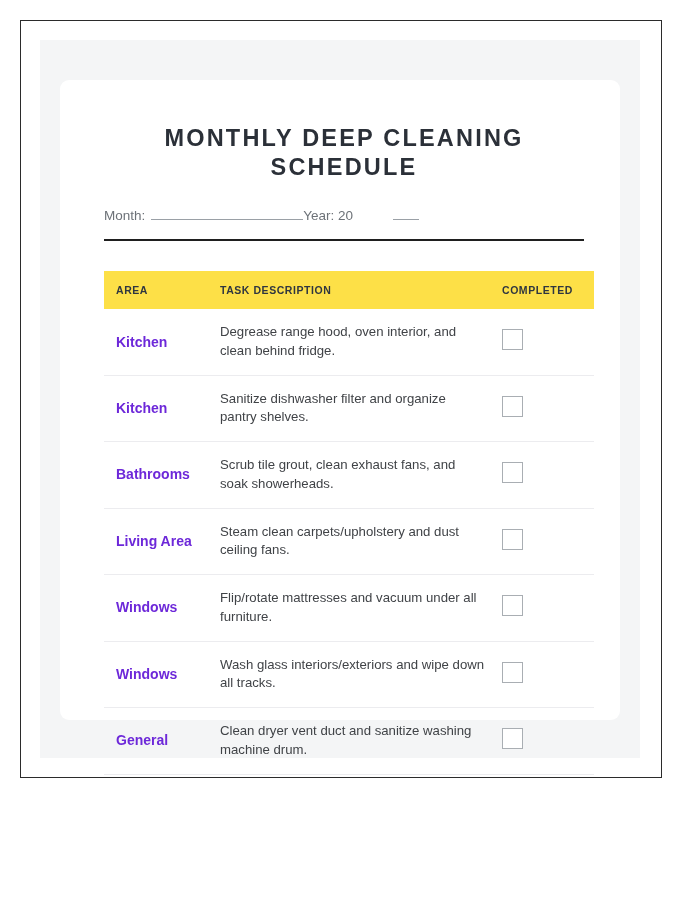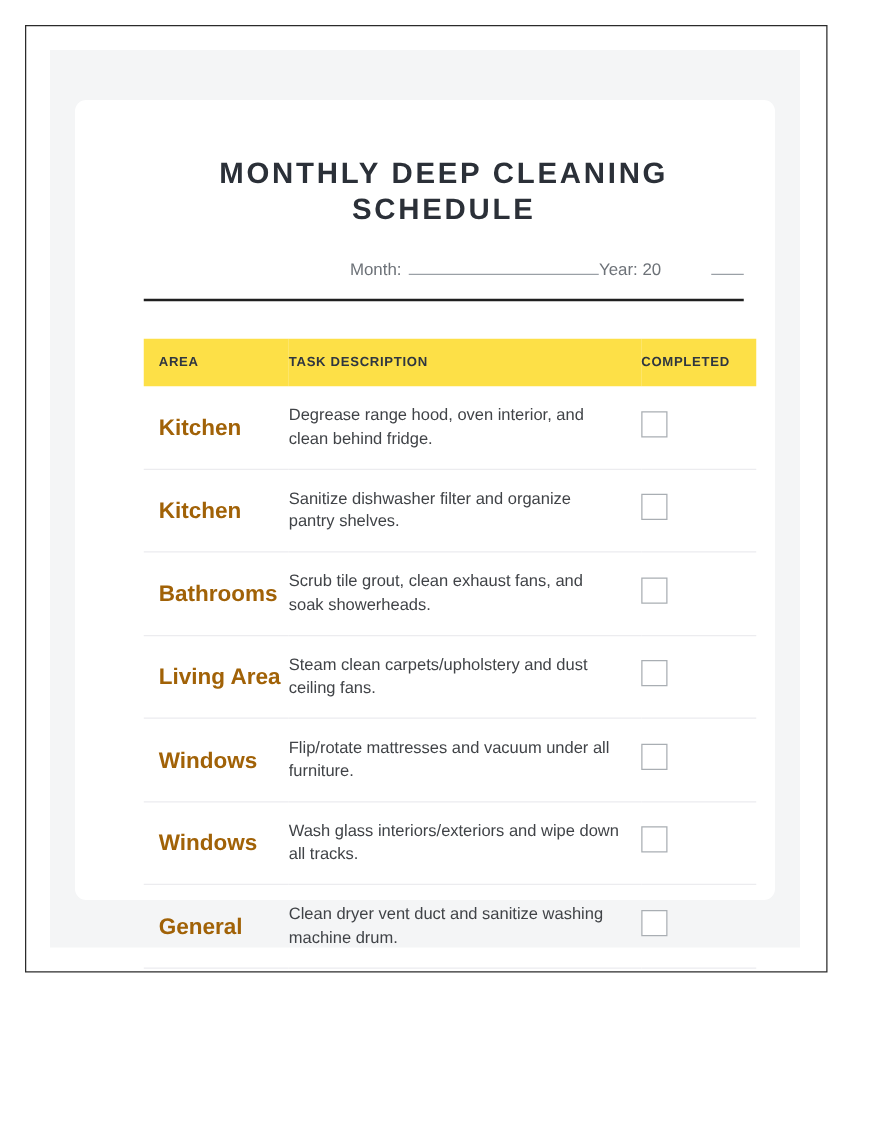--- a/index.html
+++ b/index.html
@@ -45,42 +45,42 @@
     top: 59px;    
     width: 560px; 
     height: 640px;
     background: #ffffff;
     border-radius: 9px;
   }
 
   
   #doc-body {
     position: absolute;
-    left: 54px;
+    left: 43px;
     top: 59px;
     width: 560px;
   }
 
   .doc-title {
     margin: 0;
     padding: 44px 44px 0 44px;
     text-align: center;
     font-size: 23.5px;
     font-weight: bold;
     letter-spacing: 2.2px;
     line-height: 1.24;
     color: #2b3038;
     text-transform: uppercase;
   }
 
   
   .meta-row {
     display: flex;
     align-items: baseline;
-    justify-content: flex-end;
+    justify-content: flex-start;
     margin: 26px 40px 12px 40px;
     font-size: 13.5px;
     color: #6d7278;
   }
   .meta-left { display: flex; align-items: baseline; white-space: nowrap; }
   .meta-label { color: #6d7278; }
   .meta-blank-long {
     display: inline-block;
     width: 152px;
     border-bottom: 1px solid #9aa0a6;
@@ -124,23 +124,23 @@
   .col-done   { width: 92px; }
 
   .task-table tbody td {
     border-bottom: 1px solid #ececef;
     padding: 14px 0;
     vertical-align: middle;
     height: 35px;
   }
   .cell-area {
     padding-left: 12px !important;
-    font-size: 18px;
+    font-size: 14px;
     font-weight: bold;
-    color: #a16207;
+    color: #6d28d9;
     line-height: 1.35;
   }
   .cell-task {
     font-size: 13.2px;
     color: #404347;
     line-height: 1.42;
     padding-right: 16px !important;
   }
   .cell-done { text-align: left; }
 

